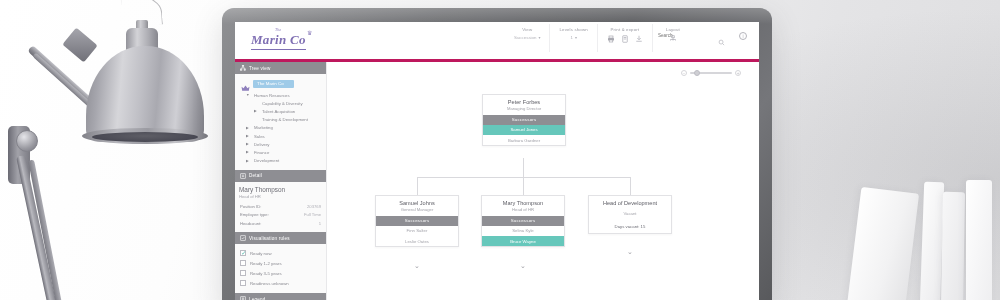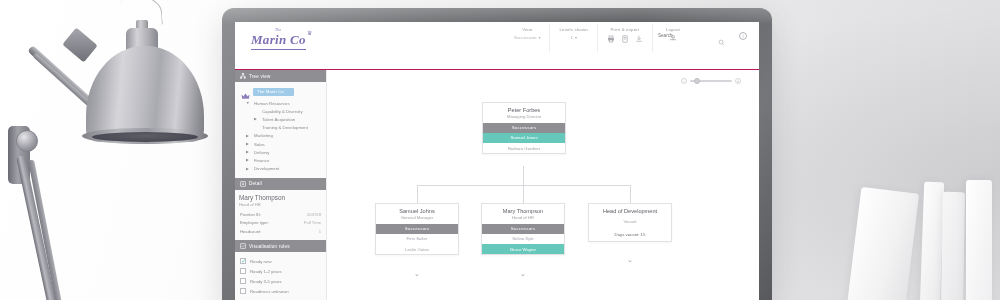--- a/index.html
+++ b/index.html
@@ -102,22 +102,22 @@
     background:linear-gradient(180deg,rgba(255,255,255,.22),rgba(255,255,255,0));
     border-radius:12px 12px 0 0;
   }
   .screen {
     position:absolute; left:13px; top:14px; width:524px; height:286px;
     background:#ffffff; overflow:hidden;
   }
 
   
   .app-header {
-    position:relative; height:48px; background:#ffffff;
-    border-bottom:1px solid #be185d;
+    position:relative; height:40px; background:#ffffff;
+    border-bottom:3px solid #be185d;
   }
   .logo {
     position:absolute; left:16px; top:5px; width:78px; height:26px;
   }
   .logo .logo-the {
     position:absolute; left:24px; top:0px; font-size:4px; color:#8d7fbc;
     font-family:"Liberation Serif", serif; font-style:italic;
   }
   .logo .logo-main {
     position:absolute; left:0; top:5px; font-size:13px; color:#7f6fb3;

